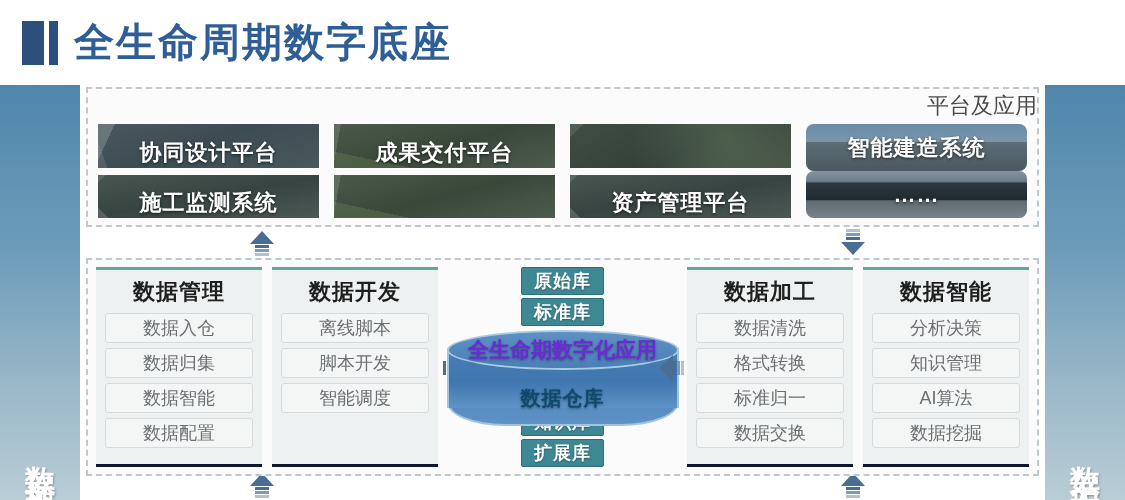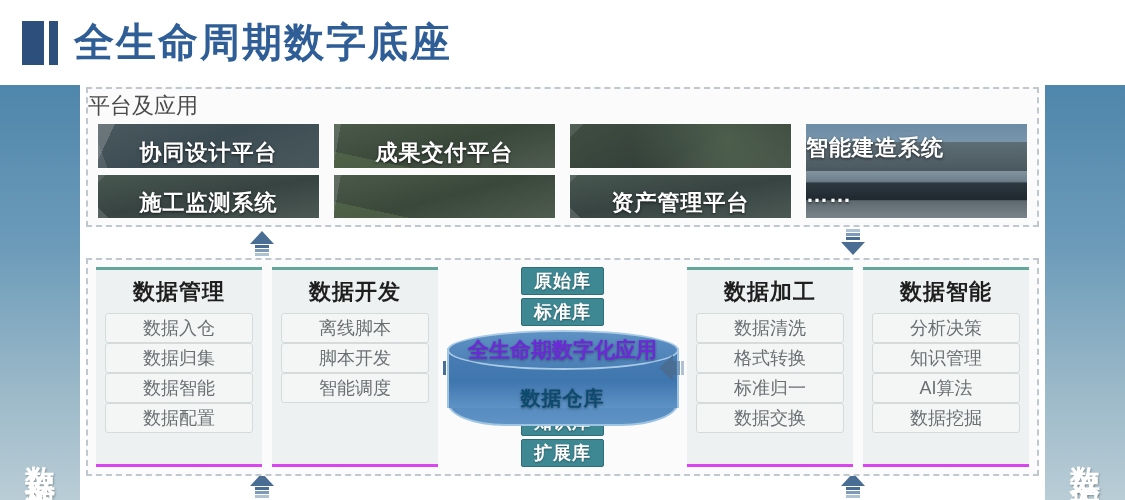--- a/index.html
+++ b/index.html
@@ -51,21 +51,21 @@
   }
 
   
   #platform-panel{
     position:absolute;left:0;right:0;top:2px;height:140px;
     border:2px dashed #bfc8cf;
     background:#fbfbfb;
     box-sizing:border-box;
   }
   #platform-title{
-    text-align:left;font-size:22px;color:#4b4b4b;
+    text-align:right;font-size:22px;color:#4b4b4b;
     line-height:30px;padding-top:2px;font-family:Liberation Serif, serif;
   }
   #platform-grid{
     position:absolute;left:9px;right:9px;top:34px;bottom:6px;
     display:grid;
     grid-template-columns:1fr 1fr 1fr 1fr;
     grid-template-rows:1fr 1fr;
     gap:5px 13px;
   }
   .plat-card{
@@ -113,21 +113,21 @@
   .ph-train{
     background:
       linear-gradient(180deg,#9bb0bb 0%,#8195a1 22%,#2f3a42 26%,#1d262c 62%,#6d7a7e 63%,#8e9aa0 100%);
   }
   
   #plat-col4{
     grid-column:4;grid-row:1 / span 2;
     display:flex;flex-direction:column;gap:0;
     border:1px solid rgba(255,255,255,.55);position:relative;overflow:hidden;
   }
-  #plat-col4 .half{position:relative;flex:1;display:flex;align-items:center;justify-content:flex-start;overflow:hidden;}
+  #plat-col4 .half{position:relative;flex:1;display:flex;align-items:center;justify-content:center;overflow:hidden;border-radius:8px;}
   #plat-col4 .half .lbl{position:relative;z-index:3;font-size:22px;font-weight:bold;color:#fff;
     letter-spacing:1px;text-shadow:0 1px 3px rgba(0,0,0,.65);white-space:nowrap;}
   #plat-col4 .half .shade{position:absolute;inset:0;z-index:2;background:rgba(40,52,58,.22);}
   #plat-col4 .half .photo{position:absolute;inset:0;z-index:1;}
   .dots-label{font-size:22px;font-weight:bold;color:#ffffff;letter-spacing:4px;}
 
   
   .arrow-v{position:absolute;width:24px;height:26px;}
   .arrow-v .head{
     position:absolute;left:0;top:0;width:0;height:0;
@@ -152,30 +152,30 @@
   #data-panel{
     position:absolute;left:0;right:0;top:173px;height:218px;
     border:2px dashed #bfc8cf;background:#fbfbfb;box-sizing:border-box;
   }
   #data-row{
     position:absolute;left:8px;right:8px;top:7px;bottom:7px;
     display:flex;align-items:stretch;
   }
   .data-col{
     width:166px;background:#eef1f1;
-    border-top:3px solid #63a79c;border-bottom:3px solid #d946ef;
+    border-top:3px solid #63a79c;border-bottom:3px solid #0f172a;
     display:flex;flex-direction:column;align-items:center;
     padding:6px 9px;box-sizing:border-box;
   }
   .data-col .col-title{
     font-size:22px;font-weight:bold;color:#1f1f1f;letter-spacing:1px;
     margin:1px 0 6px 0;white-space:nowrap;
   }
   .data-col .chip{
-    width:100%;height:30px;
+    width:100%;height:30px;margin-bottom:5px;
     background:#f4f6f6;border:1px solid #d5dadb;border-radius:3px;
     display:flex;align-items:center;justify-content:center;
     font-size:18px;color:#6b6f72;white-space:nowrap;box-sizing:border-box;
   }
 
   
   #center-group{
     flex:1;position:relative;display:flex;flex-direction:column;
     align-items:center;justify-content:center;
   }

